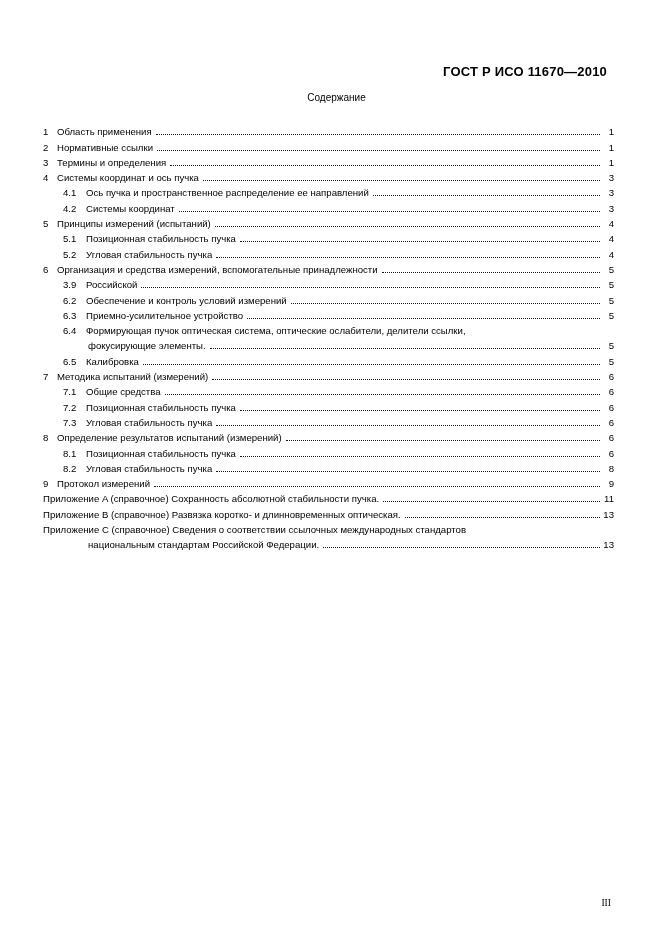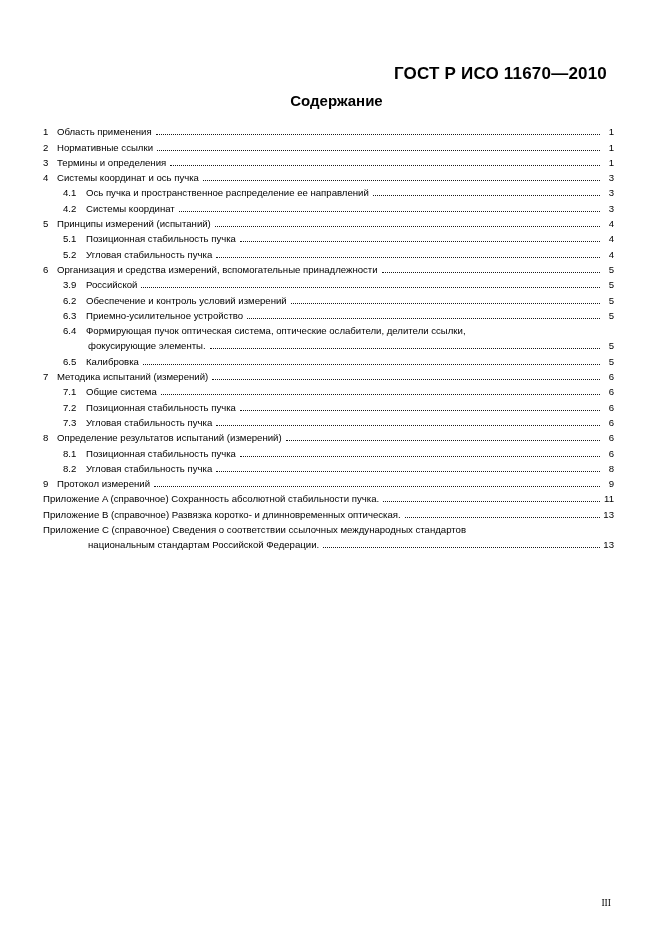--- a/index.html
+++ b/index.html
@@ -16,33 +16,33 @@
     width: 661px;
     height: 936px;
     background: #ffffff;
     overflow: hidden;
     box-sizing: border-box;
   }
   .doc-header {
     position: absolute;
     top: 64px;
     right: 54px;
-    font-size: 17px;
+    font-size: 13px;
     font-weight: bold;
     letter-spacing: 0.2px;
     white-space: nowrap;
   }
   .doc-title {
     position: absolute;
     top: 92px;
     left: 12px;
     right: 0;
     text-align: center;
-    font-size: 15px;
-    font-weight: bold;
+    font-size: 10px;
+    font-weight: normal;
   }
   .toc {
     position: absolute;
     top: 122px;
     left: 43px;
     right: 47px;
   }
   .toc-row {
     display: flex;
     align-items: flex-end;
@@ -206,21 +206,21 @@
         <span class="toc-page">5</span>
       </div>
       <div class="toc-row">
         <span class="toc-num sec">7</span>
         <span class="toc-label">Методика испытаний (измерений)</span>
         <span class="toc-dots"></span>
         <span class="toc-page">6</span>
       </div>
       <div class="toc-row lvl2">
         <span class="toc-num sub">7.1</span>
-        <span class="toc-label">Общие система</span>
+        <span class="toc-label">Общие средства</span>
         <span class="toc-dots"></span>
         <span class="toc-page">6</span>
       </div>
       <div class="toc-row lvl2">
         <span class="toc-num sub">7.2</span>
         <span class="toc-label">Позиционная стабильность пучка</span>
         <span class="toc-dots"></span>
         <span class="toc-page">6</span>
       </div>
       <div class="toc-row lvl2">

